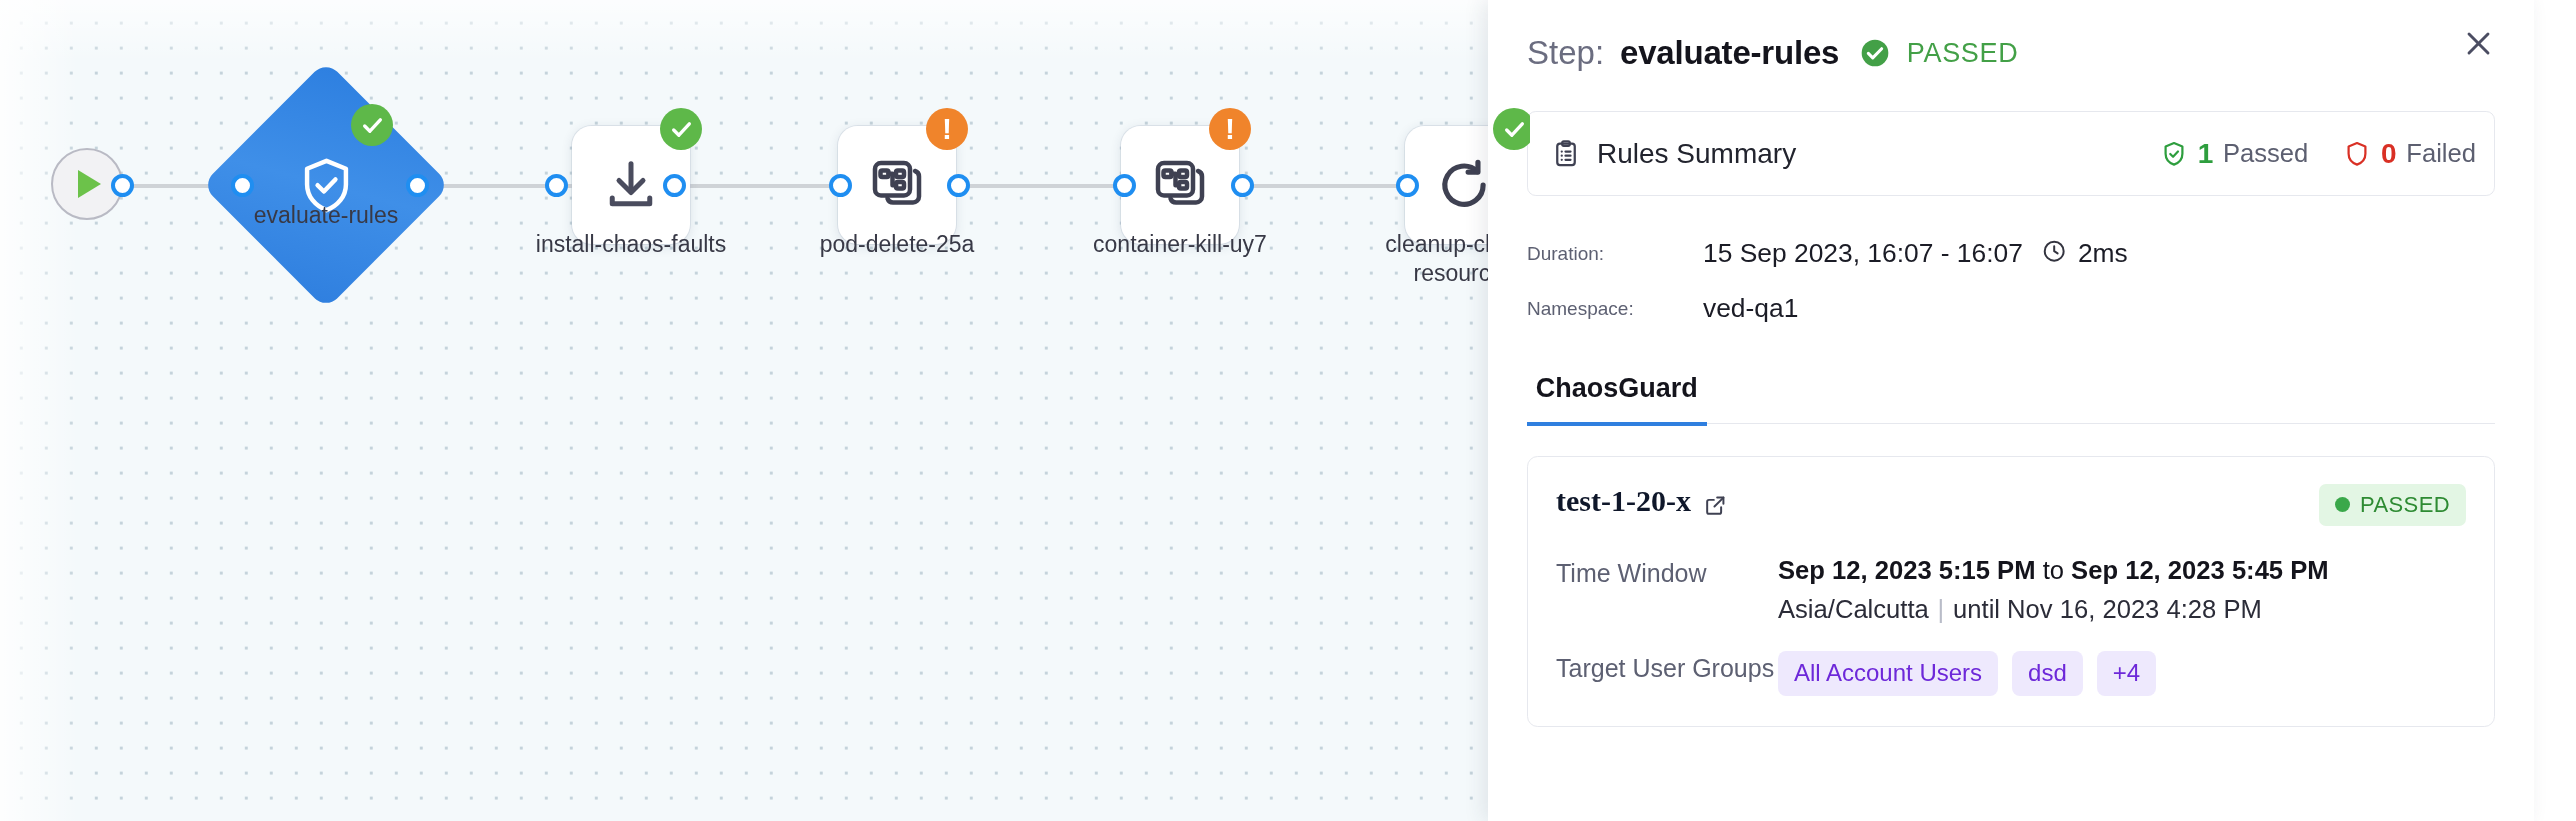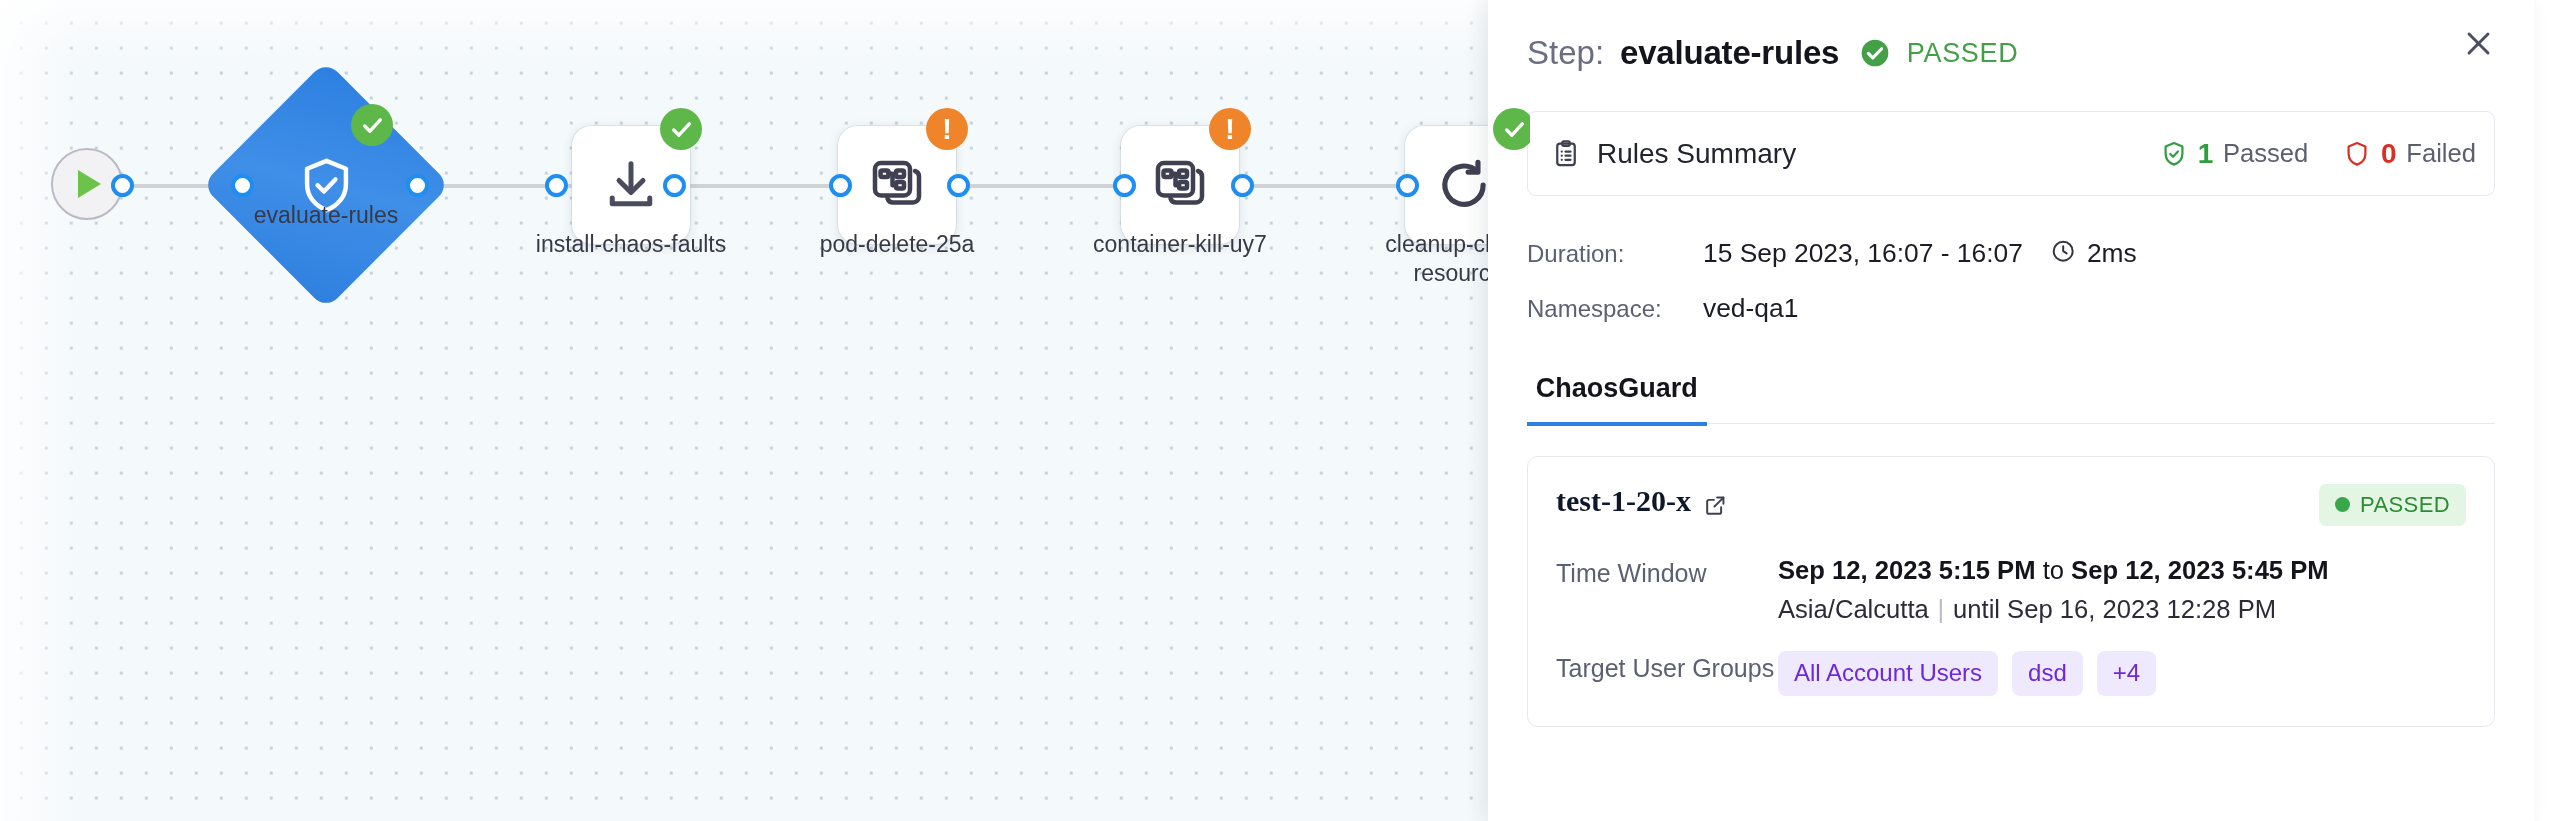--- a/index.html
+++ b/index.html
@@ -134,22 +134,22 @@
   .summary-title { font-size: 28px; color: #22242e; }
   .summary-right { display: flex; align-items: center; gap: 35px; }
   .stat { display: flex; align-items: center; gap: 9.7px; }
   .stat .num { font-size: 28px; font-weight: bold; }
   .stat .lbl { font-size: 25.6px; color: #5c5f70; }
   .stat.pass .num { color: #2e9e3e; }
   .stat.fail .num { color: #d93025; }
 
   .kv-block { margin: 30px 39px 0 39px; }
   .kv-row { display: flex; align-items: center; height: 55px; }
-  .kv-key   { width: 176px; font-size: 24px; color: #5d6072; }
-  .kv-val   { font-size: 26.4px; color: #1b1c26; display: flex; align-items: center; gap: 27px; }
+  .kv-key   { width: 176px; font-size: 19px; color: #5d6072; }
+  .kv-val   { font-size: 26.4px; color: #1b1c26; display: flex; align-items: center; gap: 18px; }
   .kv-val .sub { display: flex; align-items: flex-start; gap: 10.6px; color: #1b1c26; }
 
   .tabs {
     margin: 25px 39px 0 39px;
     border-bottom: 1.8px solid #e6e8ee;
     display: flex; gap: 35px;
   }
   .tab {
     font-size: 27px; color: #14141c; font-weight: bold;
     padding: 12.3px 8.8px 17.6px 8.8px;
@@ -397,21 +397,21 @@
       </div>
 
       <div class="test-rows">
         <div class="trow">
           <div class="trow-key">Time Window</div>
           <div class="trow-val">
             <div class="tw-main">
               <span>Sep 12, 2023 5:15 PM</span><span class="plain"> to </span><span>Sep 12, 2023 5:45 PM</span>
             </div>
             <div class="tw-sub">
-              <span>Asia/Calcutta</span><span class="sep">|</span><span>until Sep 16, 2023 12:28 PM</span>
+              <span>Asia/Calcutta</span><span class="sep">|</span><span>until Nov 16, 2023 4:28 PM</span>
             </div>
           </div>
         </div>
 
         <div class="trow">
           <div class="trow-key">Target User Groups</div>
           <div class="trow-val chips">
             <span class="chip">All Account Users</span>
             <span class="chip">dsd</span>
             <span class="chip">+4</span>

